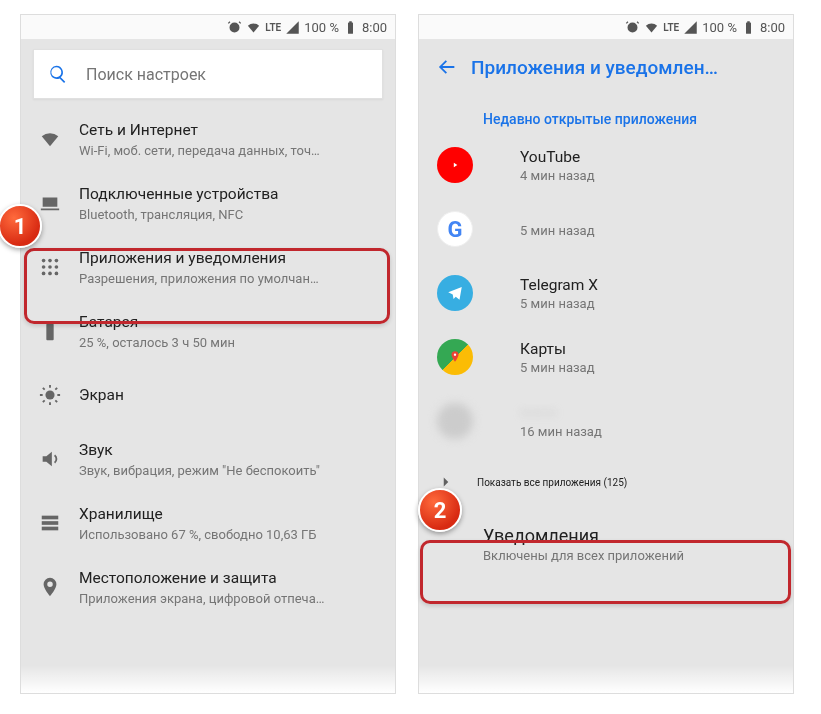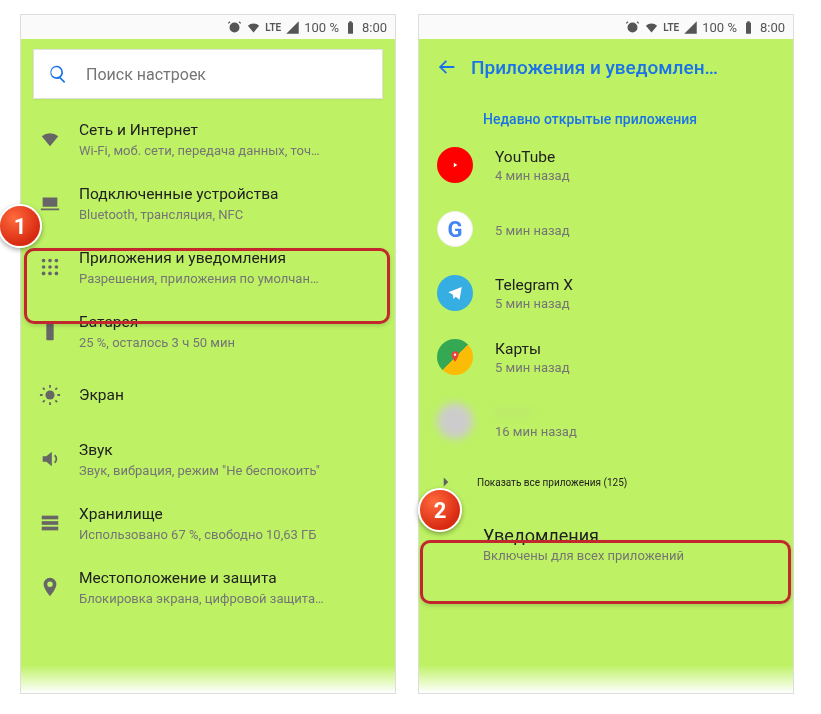--- a/index.html
+++ b/index.html
@@ -9,21 +9,21 @@
     width: 821px;
     height: 714px;
     position: relative;
     overflow: hidden;
   }
   .phone {
     position: absolute;
     width: 376px;
     height: 680px;
     border: 1px solid #ddd;
-    background: #bef264;
+    background: #e5e5e5;
     overflow: hidden;
   }
   .phone.left { left: 20px; top: 14px; }
   .phone.right { left: 418px; top: 14px; }
   .status-bar {
     height: 24px;
     display: flex;
     justify-content: flex-end;
     align-items: center;
     gap: 4px;
@@ -100,20 +100,21 @@
     color: #1a73e8;
     font-size: 14px;
     font-weight: 500;
     padding: 16px 20px 6px 64px;
   }
   .app-row {
     display: flex;
     align-items: center;
     padding: 10px 18px;
     min-height: 64px;
+    gap: 25px;
   }
   .app-row .app-icon {
     width: 36px; height: 36px;
     border-radius: 50%;
     flex: none;
     margin-right: 22px;
     display: flex; align-items: center; justify-content: center;
     font-weight: 700;
     color: #fff;
     font-size: 16px;
@@ -298,21 +299,21 @@
         </div>
     </div>
     <div class="setting-item">
       <span class="icon-slot">
           <svg viewBox="0 0 24 24">
             <path d="M12 2a7 7 0 017 7c0 5-7 13-7 13S5 14 5 9a7 7 0 017-7zm0 4a3 3 0 100 6 3 3 0 000-6z"></path>
           </svg>
         </span>
       <div class="text">
           <div class="title">Местоположение и защита</div>
-          <div class="subtitle">Блокировка экрана, цифровой защита…</div>
+          <div class="subtitle">Приложения экрана, цифровой отпеча…</div>
         </div>
     </div>
   </div>
   <div class="fade-bottom"></div>
 </div>
 
 <div class="phone right">
   <div class="status-bar">
     <span>
         <svg viewBox="0 0 24 24">

